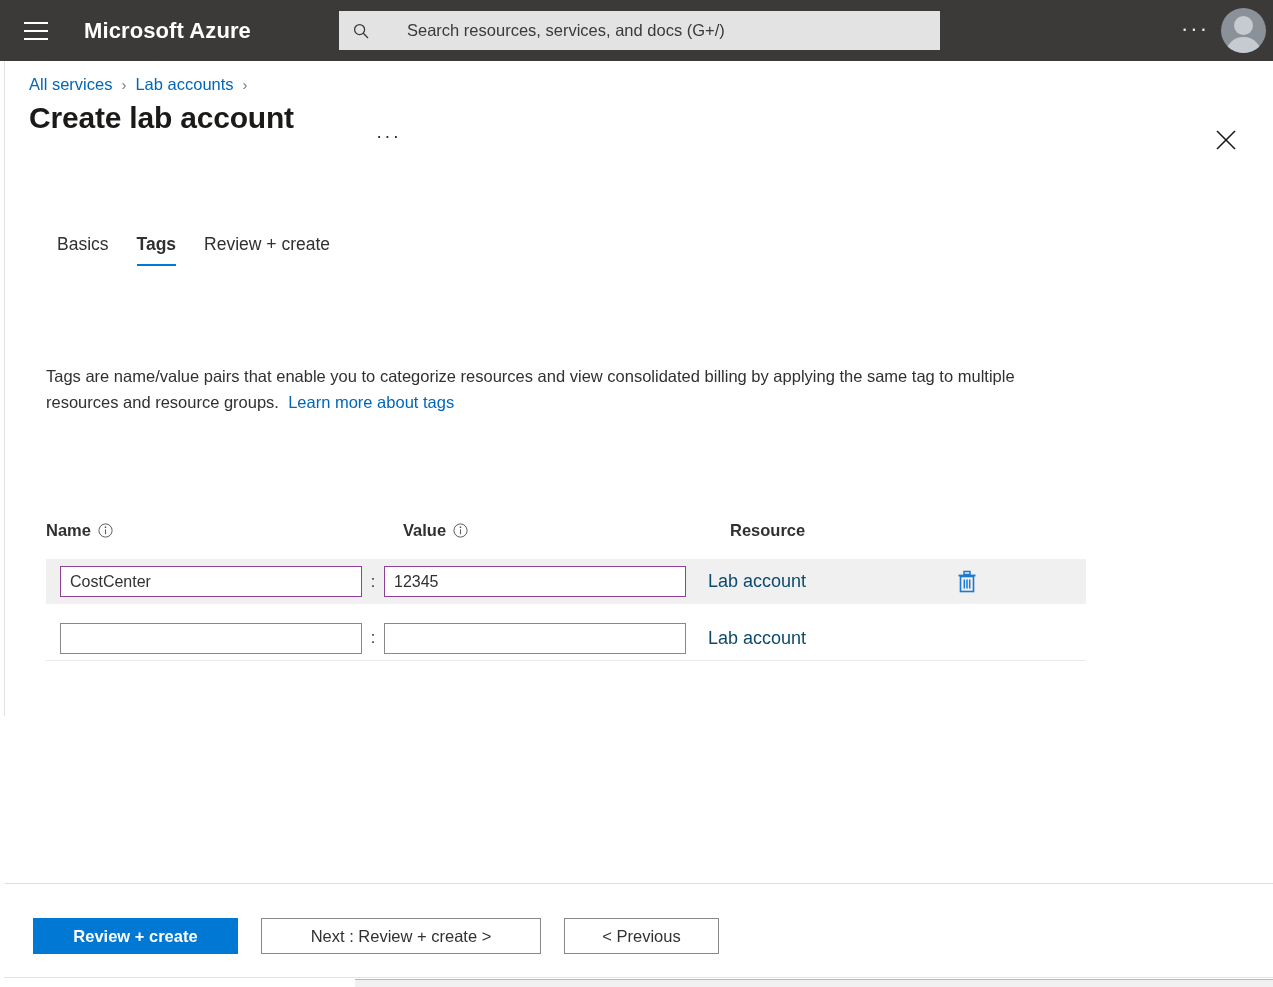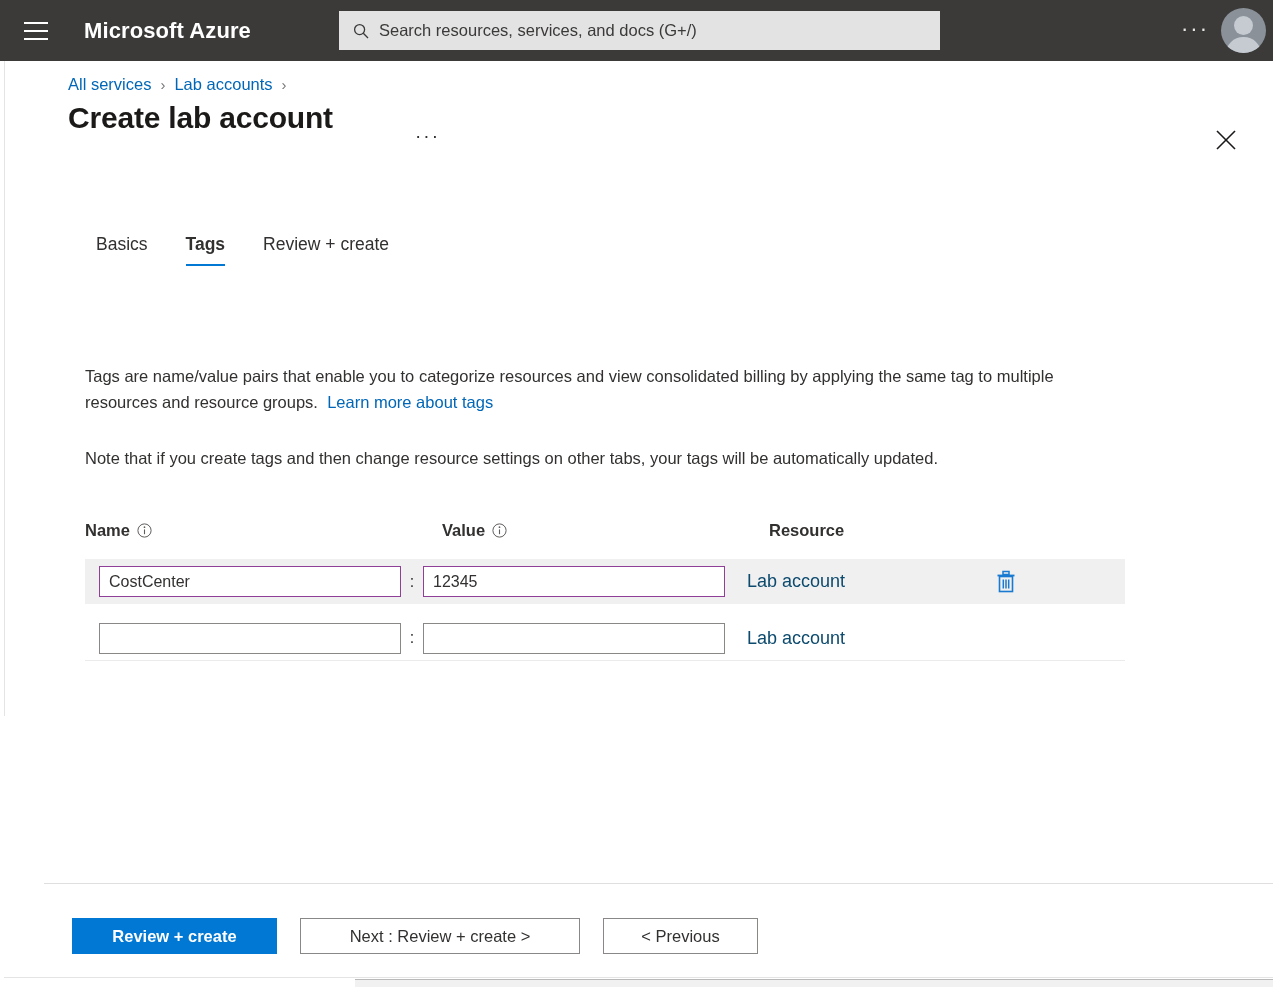--- a/index.html
+++ b/index.html
@@ -32,20 +32,21 @@
     letter-spacing: 0.1px;
     white-space: nowrap;
     margin-left: 12px;
   }
   .searchwrap {
     position: absolute; left: 339px; top: 11px;
     width: 601px; height: 39px;
     background: #e3e3e3;
     display: flex; align-items: center;
     cursor: text;
+    gap: 28px;
   }
   .search-icon {
     margin-left: 14px; margin-right: 10px;
     width: 16px; height: 16px;
     display: inline-block;
   }
   .search-placeholder {
     color: #3b3a39;
     font-size: 16.5px;
     white-space: nowrap;
@@ -73,21 +74,20 @@
     width: 35px; height: 26px; border-radius: 17px 17px 0 0;
     background: #c5cbd1;
   }
 
   
   .blade {
     position: absolute; top: 61px; left: 4px;
     width: 1269px; height: 655px;
     background: #ffffff;
     border-left: 1px solid #e4e4e4;
-    padding-left: 39px;
   }
   .blade-inner { position: relative; width: 100%; height: 100%; }
 
   .breadcrumb {
     position: absolute; left: 24px; top: 14px;
     font-size: 16.5px;
     color: #605e5c;
     display: flex; align-items: center; gap: 9px;
     white-space: nowrap;
   }
@@ -110,21 +110,21 @@
   }
   .close-x {
     position: absolute; right: 34px; top: 66px;
     width: 26px; height: 26px;
     cursor: pointer;
   }
 
   
   .tabs {
     position: absolute; left: 38px; top: 173px;
-    display: flex; align-items: flex-end; gap: 10px; justify-content: space-between;
+    display: flex; align-items: flex-end; gap: 0; justify-content: space-between;
   }
   .tab {
     font-size: 17.5px;
     color: #323130;
     padding: 0 14px 11px 14px;
     cursor: pointer;
     white-space: nowrap;
     position: relative;
   }
   .tab.active { font-weight: 600; }
@@ -306,21 +306,20 @@
     <div class="tab">Basics</div>
     <div class="tab active">Tags</div>
     <div class="tab">Review + create</div>
   </div>
 
   <div class="desc">
     <span>Tags are name/value pairs that enable you to categorize resources and view consolidated billing by applying the same tag to multiple resources and resource groups.</span>
     &nbsp;<a>Learn more about tags</a>
   </div>
 
-  <div class="note">Note that if you create tags and then change resource settings on other tabs, your tags will be automatically updated.</div>
 
   <div class="tag-table">
 
     <div class="th-row">
       <div class="th th-name">
         <span>Name</span>
         <span class="info-icon">
           <svg width="15" height="15" viewBox="0 0 15 15">
             <circle cx="7.5" cy="7.5" r="6.6" fill="none" stroke="#605e5c" stroke-width="1"></circle>
             <circle cx="7.5" cy="4.2" r="0.85" fill="#605e5c"></circle>

